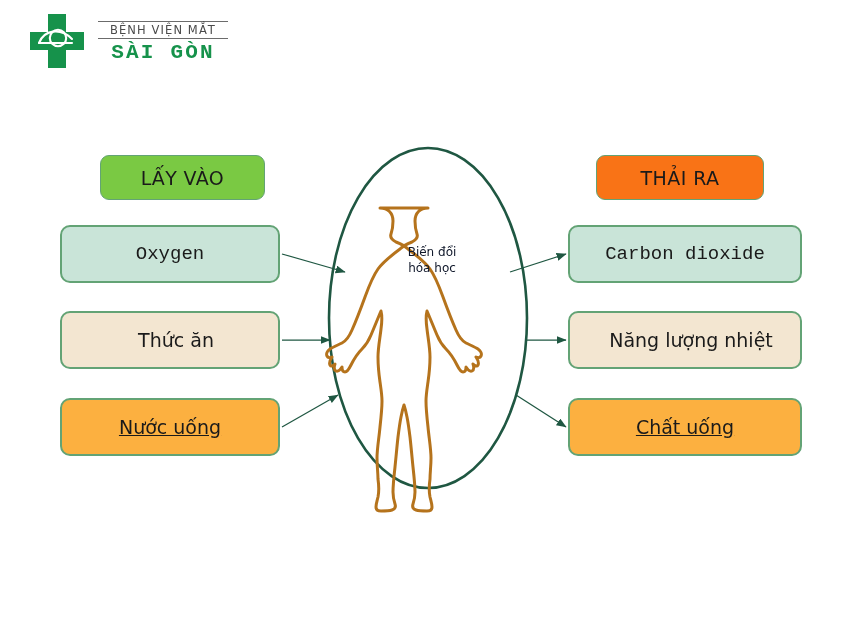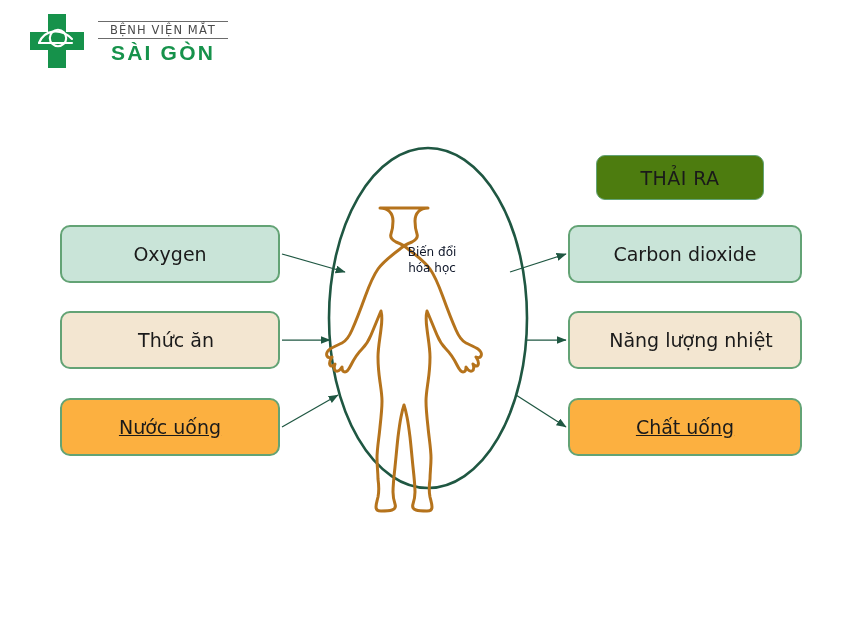--- a/index.html
+++ b/index.html
@@ -50,21 +50,21 @@
   }
   .logo-line2 {
     font-size: 21px;
     font-weight: bold;
     letter-spacing: 2.2px;
     color: #16924b;
     text-align: center;
     line-height: 24px;
     margin-top: 2px;
     white-space: nowrap;
-    font-family: Liberation Sans, sans-serif;
+    font-family: Liberation Mono, monospace;
   }
 
   
   #diagram {
     position: absolute;
     left: 0;
     top: 0;
     width: 854px;
     height: 640px;
   }
@@ -85,21 +85,21 @@
   #badge-intake {
     left: 100px;
     top: 155px;
     width: 165px;
     background: #7ac943;
   }
   #badge-output {
     left: 596px;
     top: 155px;
     width: 168px;
-    background: #4d7c0f;
+    background: #f97316;
   }
 
   .item-box {
     position: absolute;
     height: 58px;
     border-radius: 10px;
     border: 2px solid #63a375;
     display: flex;
     align-items: center;
     justify-content: center;
@@ -107,21 +107,21 @@
     color: #1a1a1a;
     box-sizing: border-box;
   }
   .left-box  { left: 60px;  width: 220px; }
   .right-box { left: 568px; width: 234px; }
 
   .fill-mint   { background: #c9e4d8; }
   .fill-cream  { background: #f3e6d1; padding-left: 12px; }
   .fill-orange { background: #fcb040; }
 
-  .row-1 { top: 225px; }
+  .row-1 { top: 225px; font-family: Liberation Mono, monospace; }
   .row-2 { top: 311px; }
   .row-3 { top: 398px; text-decoration: underline; }
 
   #ellipse-svg,
   #body-svg,
   #arrows-svg {
     position: absolute;
     left: 0;
     top: 0;
     width: 854px;
@@ -154,20 +154,21 @@
     </svg>
   </div>
   <div id="logo-text">
     <div class="logo-line1">BỆNH VIỆN MẮT</div>
     <div class="logo-line2">SÀI GÒN</div>
   </div>
 </div>
 
 <div id="diagram">
 
+  <div class="hdr-badge" id="badge-intake">LẤY VÀO</div>
   <div class="hdr-badge" id="badge-output">THẢI RA</div>
 
   <div class="item-box left-box row-1 fill-mint">Oxygen</div>
   <div class="item-box left-box row-2 fill-cream">Thức ăn</div>
   <div class="item-box left-box row-3 fill-orange">Nước uống</div>
 
   <div class="item-box right-box row-1 fill-mint">Carbon dioxide</div>
   <div class="item-box right-box row-2 fill-cream">Năng lượng nhiệt</div>
   <div class="item-box right-box row-3 fill-orange">Chất uống</div>
 

